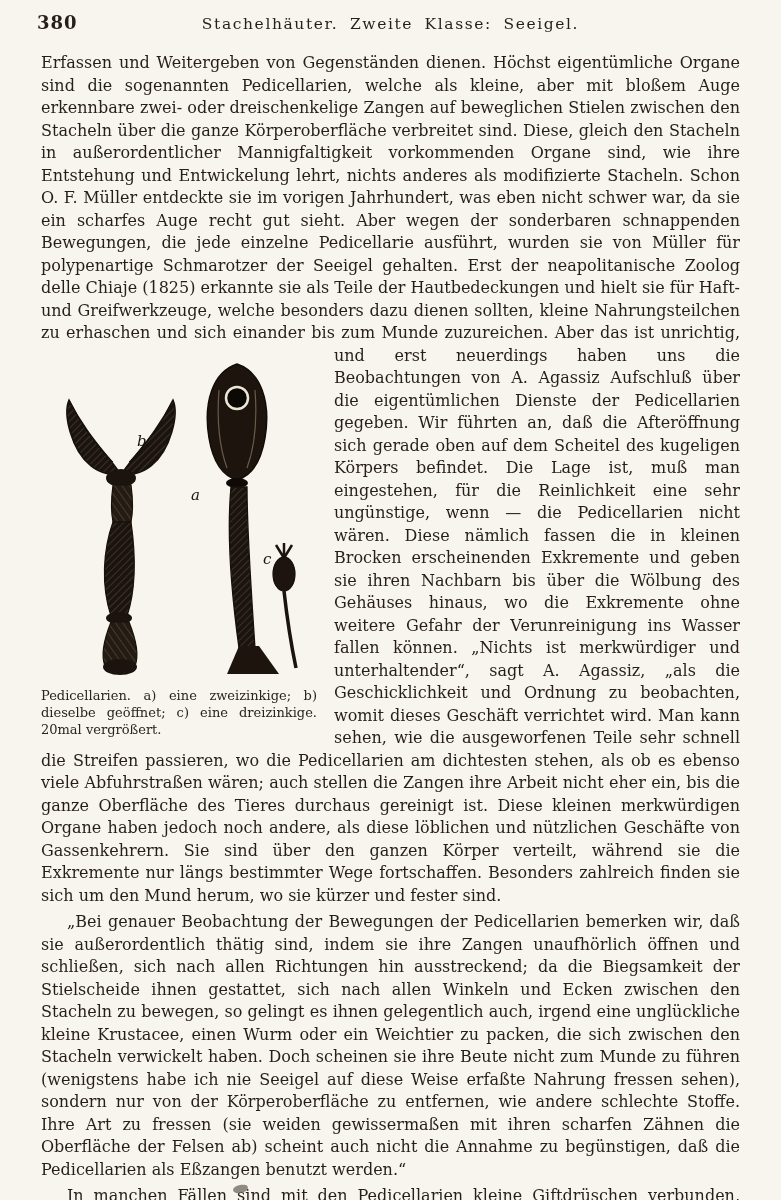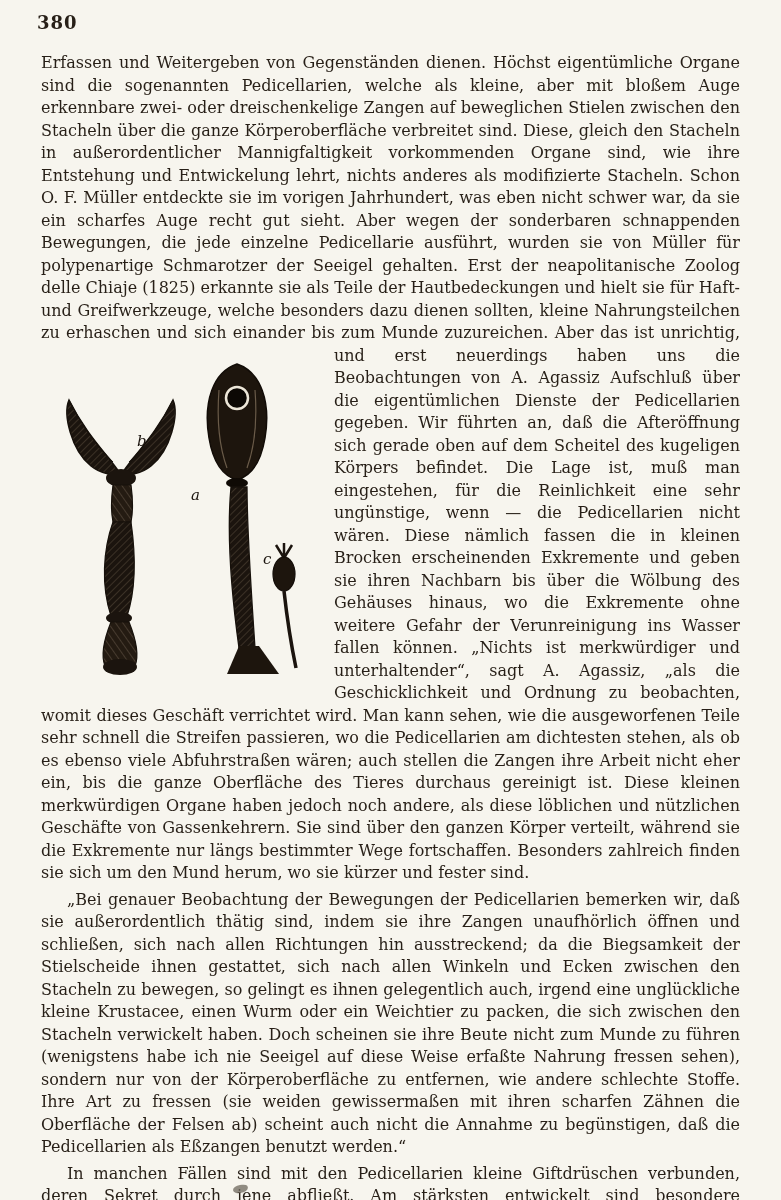--- a/index.html
+++ b/index.html
@@ -50,20 +50,21 @@
     opacity: .75;
   }
 </style>
 </head>
 <body>
 
 <div class="page">
 
   <header class="running-header">
     <span class="page-number">380</span>
+    <span class="header-title">Stachelhäuter. Zweite Klasse: Seeigel.</span>
   </header>
 
   <main class="text-block">
 
     <p class="para"><span>Erfassen und Weitergeben von Gegenständen dienen. Höchst eigentümliche Organe sind die sogenannten Pedicellarien, welche als kleine, aber mit bloßem Auge erkennbare zwei- oder dreischenkelige Zangen auf beweglichen Stielen zwischen den Stacheln über die ganze Körperoberfläche verbreitet sind. Diese, gleich den Stacheln in außerordentlicher Mannigfaltigkeit vorkommenden Organe sind, wie ihre Entstehung und Entwickelung lehrt, nichts anderes als modifizierte Stacheln. Schon O. F. Müller entdeckte sie im vorigen Jahrhundert, was eben nicht schwer war, da sie ein scharfes Auge recht gut sieht. Aber wegen der sonderbaren schnappenden Bewegungen, die jede einzelne Pedicellarie ausführt, wurden sie von Müller für polypenartige Schmarotzer der Seeigel gehalten. Erst der neapolitanische Zoolog delle Chiaje (1825) erkannte sie als Teile der Hautbedeckungen und hielt sie für Haft- und Greifwerkzeuge, welche besonders dazu dienen sollten, kleine Nahrungsteilchen zu erhaschen und sich einander bis zum Munde zuzureichen. Aber das ist unrichtig,</span>
       <span class="figure-wrap">
         <svg class="figure-svg" viewBox="0 0 276 330" xmlns="http://www.w3.org/2000/svg">
           <defs>
             <pattern id="hatch" patternUnits="userSpaceOnUse" width="5" height="5" patternTransform="rotate(45)">
               <rect width="5" height="5" fill="#1b140e"></rect>
@@ -101,20 +102,21 @@
           <g>
             <path d="M243 208 L235 195 M243 208 L243 193 M243 208 L251 195" fill="none" stroke="#1b140e" stroke-width="2.5"></path>
             <ellipse cx="243" cy="224" rx="11" ry="17" fill="#1d150d" stroke="#120c07" stroke-width="1.2"></ellipse>
             <path d="M243 241 C246 268 250 294 255 318" fill="none" stroke="#1b140e" stroke-width="3.5"></path>
           </g>
 
           <text class="fig-label" x="96" y="96" fill="#1b140e">b</text>
           <text class="fig-label" x="150" y="150" fill="#1b140e">a</text>
           <text class="fig-label" x="222" y="214" fill="#1b140e">c</text>
         </svg>
+        <span class="caption">Pedicellarien. a) eine zweizinkige; b) dieselbe geöffnet; c) eine dreizinkige. 20mal vergrößert.</span>
       </span><span>und erst neuerdings haben uns die Beobachtungen von A. Agassiz Aufschluß über die eigentümlichen Dienste der Pedicellarien gegeben. Wir führten an, daß die Afteröffnung sich gerade oben auf dem Scheitel des kugeligen Körpers befindet. Die Lage ist, muß man eingestehen, für die Reinlichkeit eine sehr ungünstige, wenn — die Pedicellarien nicht wären. Diese nämlich fassen die in kleinen Brocken erscheinenden Exkremente und geben sie ihren Nachbarn bis über die Wölbung des Gehäuses hinaus, wo die Exkremente ohne weitere Gefahr der Verunreinigung ins Wasser fallen können. „Nichts ist merkwürdiger und unterhaltender“, sagt A. Agassiz, „als die Geschicklichkeit und Ordnung zu beobachten, womit dieses Geschäft verrichtet wird. Man kann sehen, wie die ausgeworfenen Teile sehr schnell die Streifen passieren, wo die Pedicellarien am dichtesten stehen, als ob es ebenso viele Abfuhrstraßen wären; auch stellen die Zangen ihre Arbeit nicht eher ein, bis die ganze Oberfläche des Tieres durchaus gereinigt ist. Diese kleinen merkwürdigen Organe haben jedoch noch andere, als diese löblichen und nützlichen Geschäfte von Gassenkehrern. Sie sind über den ganzen Körper verteilt, während sie die Exkremente nur längs bestimmter Wege fortschaffen. Besonders zahlreich finden sie sich um den Mund herum, wo sie kürzer und fester sind.</span></p>
 
     <p class="para indent">„Bei genauer Beobachtung der Bewegungen der Pedicellarien bemerken wir, daß sie außerordentlich thätig sind, indem sie ihre Zangen unaufhörlich öffnen und schließen, sich nach allen Richtungen hin ausstreckend; da die Biegsamkeit der Stielscheide ihnen gestattet, sich nach allen Winkeln und Ecken zwischen den Stacheln zu bewegen, so gelingt es ihnen gelegentlich auch, irgend eine unglückliche kleine Krustacee, einen Wurm oder ein Weichtier zu packen, die sich zwischen den Stacheln verwickelt haben. Doch scheinen sie ihre Beute nicht zum Munde zu führen (wenigstens habe ich nie Seeigel auf diese Weise erfaßte Nahrung fressen sehen), sondern nur von der Körperoberfläche zu entfernen, wie andere schlechte Stoffe. Ihre Art zu fressen (sie weiden gewissermaßen mit ihren scharfen Zähnen die Oberfläche der Felsen ab) scheint auch nicht die Annahme zu begünstigen, daß die Pedicellarien als Eßzangen benutzt werden.“</p>
 
     <p class="para indent">In manchen Fällen sind mit den Pedicellarien kleine Giftdrüschen verbunden, deren Sekret durch jene abfließt. Am stärksten entwickelt sind besondere Giftapparate bei</p>
 
   </main>
 </div>
 
 <div class="smudge"></div>

